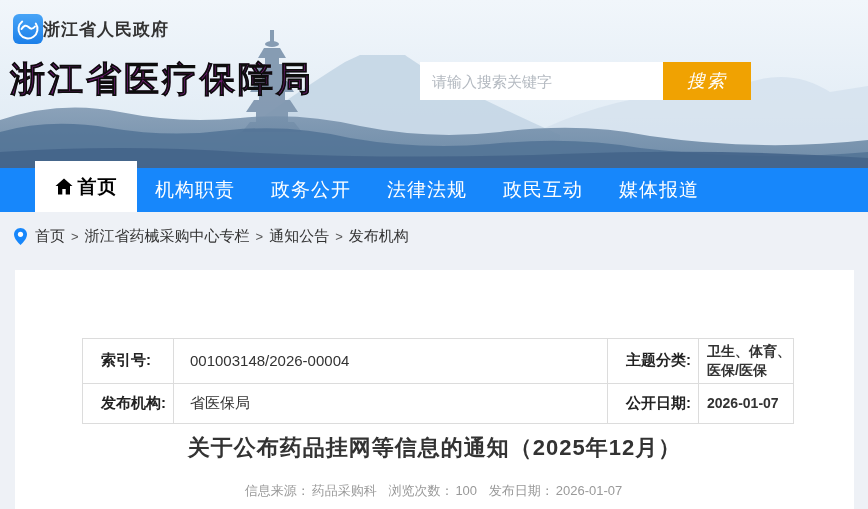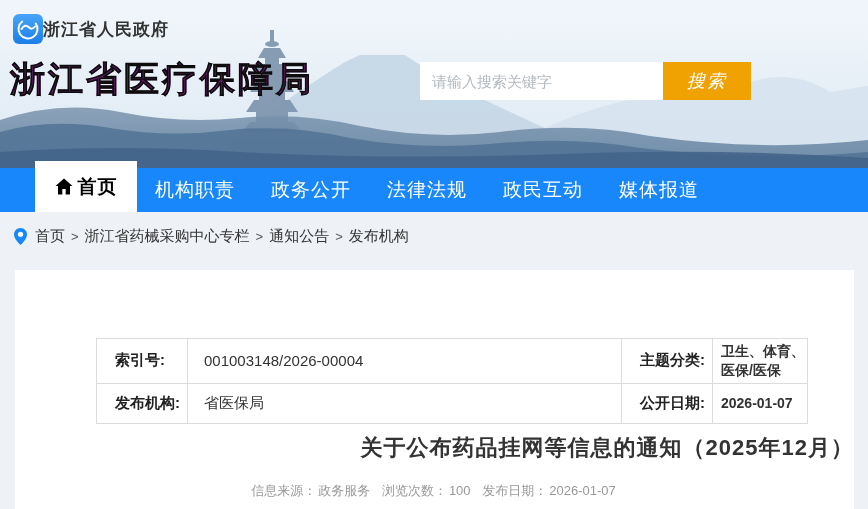--- a/index.html
+++ b/index.html
@@ -32,30 +32,30 @@
 
   
   .breadcrumb { display:flex; align-items:center; gap:6px; padding:14px 0 0 14px;
     font-size:15px; color:#333; height:34px; }
   .crumb { cursor:pointer; }
   .crumb-sep { color:#555; font-size:13px; }
   .pin-icon { margin-right:2px; display:flex; }
 
   
   .panel { position:absolute; left:15px; top:270px; width:839px; height:239px; background:#fff; }
-  .info-table { position:absolute; left:81px; top:68px; width:711px; border-collapse:collapse;
+  .info-table { position:absolute; left:67px; top:68px; width:711px; border-collapse:collapse;
     table-layout:fixed; }
   .info-table td { border:1px solid #dcdcdc; height:40px; font-size:15px; color:#333;
     vertical-align:middle; }
   td.cell-label { width:91px; padding-left:18px; font-weight:bold; color:#222; }
   td.cell-value { padding-left:16px; }
   td.cell-value-narrow { width:95px; padding:3px 2px 3px 8px; font-size:14px; line-height:1.35;font-weight:bold; }
   td.cell-value-wide { width:434px; }
 
-  .doc-title { position:absolute; left:0; top:163px; width:839px; text-align:right;
+  .doc-title { position:absolute; left:0; top:163px; width:839px; text-align:center;
     font-size:22px; font-weight:bold; color:#333; letter-spacing:1px; }
   .doc-meta { position:absolute; left:0; top:212px; width:839px; text-align:center;
     font-size:13px; color:#999; }
   .doc-meta span { margin-right:2px; }
   .doc-meta .gap { margin-right:8px; }
 </style>
 </head>
 <body>
 
 <div class="header">
@@ -162,17 +162,17 @@
         <td class="cell-value cell-value-wide">省医保局</td>
         <td class="cell-label">公开日期:</td>
         <td class="cell-value-narrow">2026-01-07</td>
       </tr>
     </tbody>
   </table>
 
   <div class="doc-title">关于公布药品挂网等信息的通知（2025年12月）</div>
 
   <div class="doc-meta">
-    <span>信息来源：</span><span class="gap">政务服务</span>
+    <span>信息来源：</span><span class="gap">药品采购科</span>
     <span>浏览次数：</span><span class="gap">100</span>
     <span>发布日期：</span><span>2026-01-07</span>
   </div>
 </div>
 
 </body></html>

